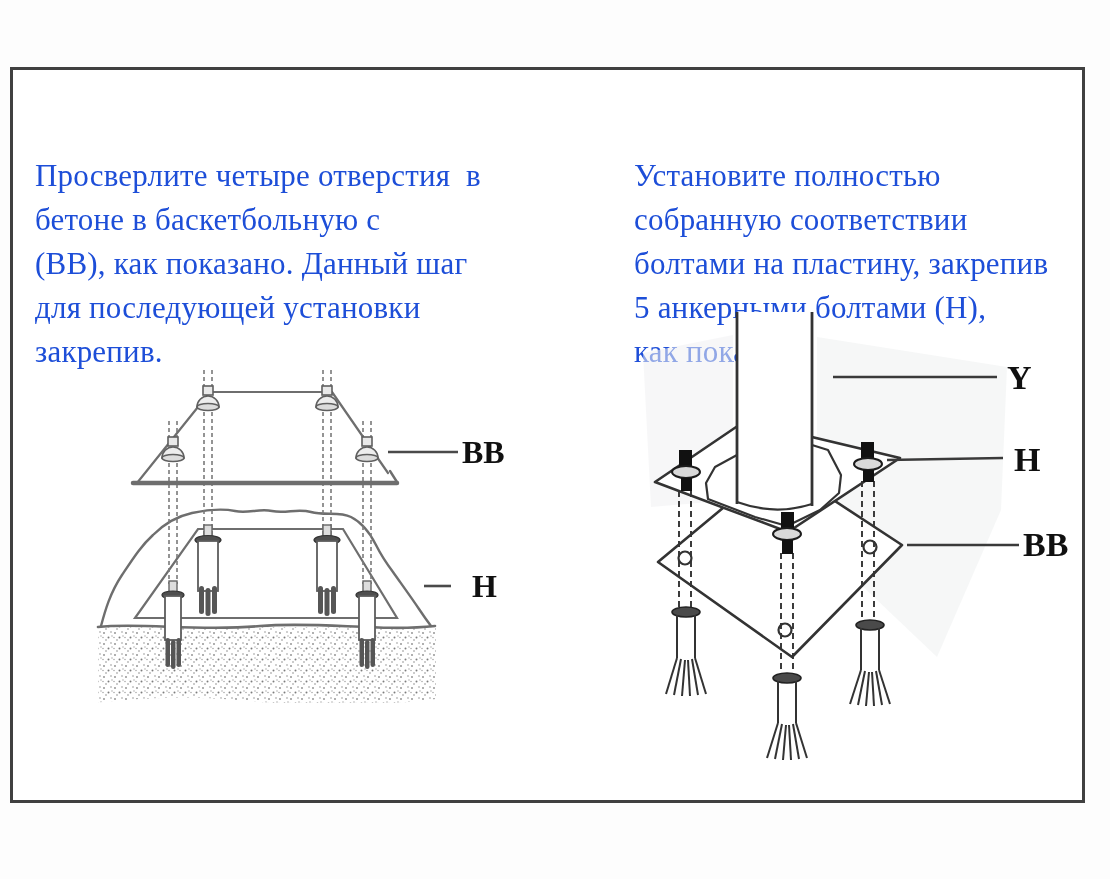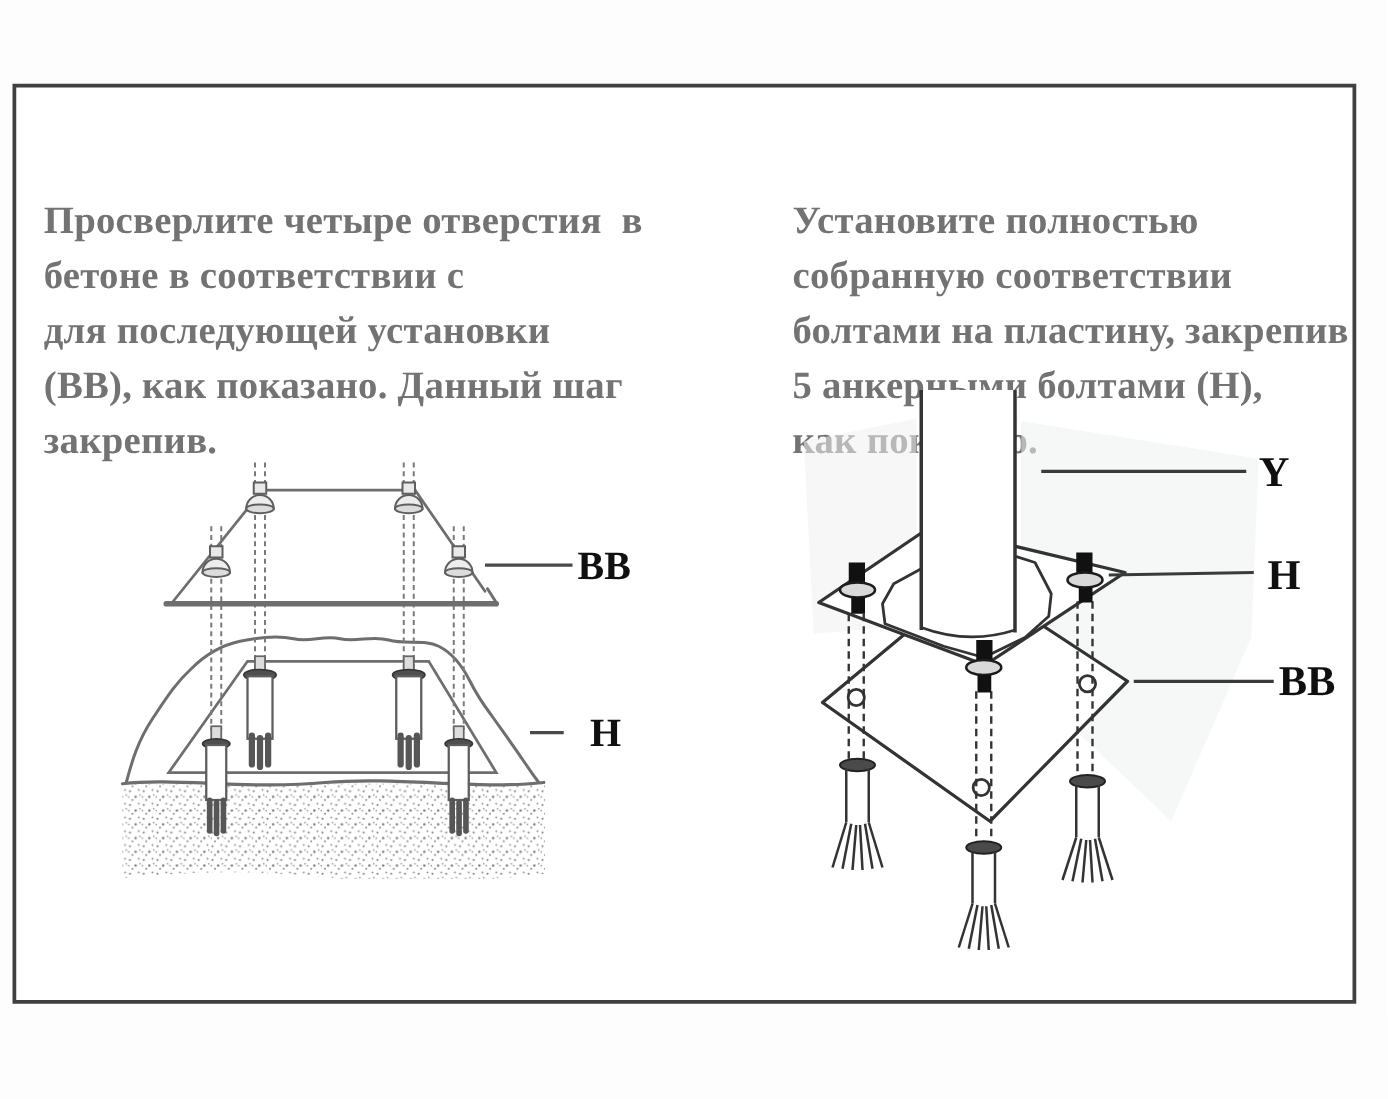--- a/index.html
+++ b/index.html
@@ -5,21 +5,21 @@
   html,body{margin:0;padding:0;background:#ffffff;}
   .page{
     position:relative;width:1110px;height:879px;background:#fdfdfd;
     font-family:"Liberation Serif","DejaVu Serif",serif;overflow:hidden;
   }
   .frame{
     position:absolute;left:10px;top:67px;width:1069px;height:730px;
     border:3px solid #404040;background:#ffffff;box-sizing:content-box;
   }
   .textcol{
-    position:absolute;color:#737373;font-weight:bold;
+    position:absolute;color:#1d4ed8;font-weight:normal;
     font-size:31px;line-height:44px;letter-spacing:.2px;
   }
   .textcol .line{white-space:pre;}
   .col-left{left:22px;top:84px;width:572px;}
   .col-right{left:601px;top:84px;width:478px;margin-left:20px;}
   svg.diag{position:absolute;overflow:visible;}
   #diagL{left:80px;top:355px;}
   #diagR{left:615px;top:295px;}
   .dlabel{
     font-family:"Liberation Serif","DejaVu Serif",serif;
@@ -27,23 +27,23 @@
   }
 </style>
 </head>
 <body>
 
 <div class="page">
   <div class="frame">
 
     <div class="textcol col-left">
       <div class="line">Просверлите четыре отверстия  в</div>
-      <div class="line">бетоне в соответствии с</div>
+      <div class="line">бетоне в баскетбольную с</div>
+      <div class="line">(ВВ), как показано. Данный шаг</div>
       <div class="line">для последующей установки</div>
-      <div class="line">(ВВ), как показано. Данный шаг</div>
       <div class="line">закрепив.</div>
     </div>
 
     <div class="textcol col-right">
       <div class="line">Установите полностью</div>
       <div class="line">собранную соответствии</div>
       <div class="line">болтами на пластину, закрепив</div>
       <div class="line">5 анкерными болтами (Н),</div>
       <div class="line">как показано.</div>
     </div>

